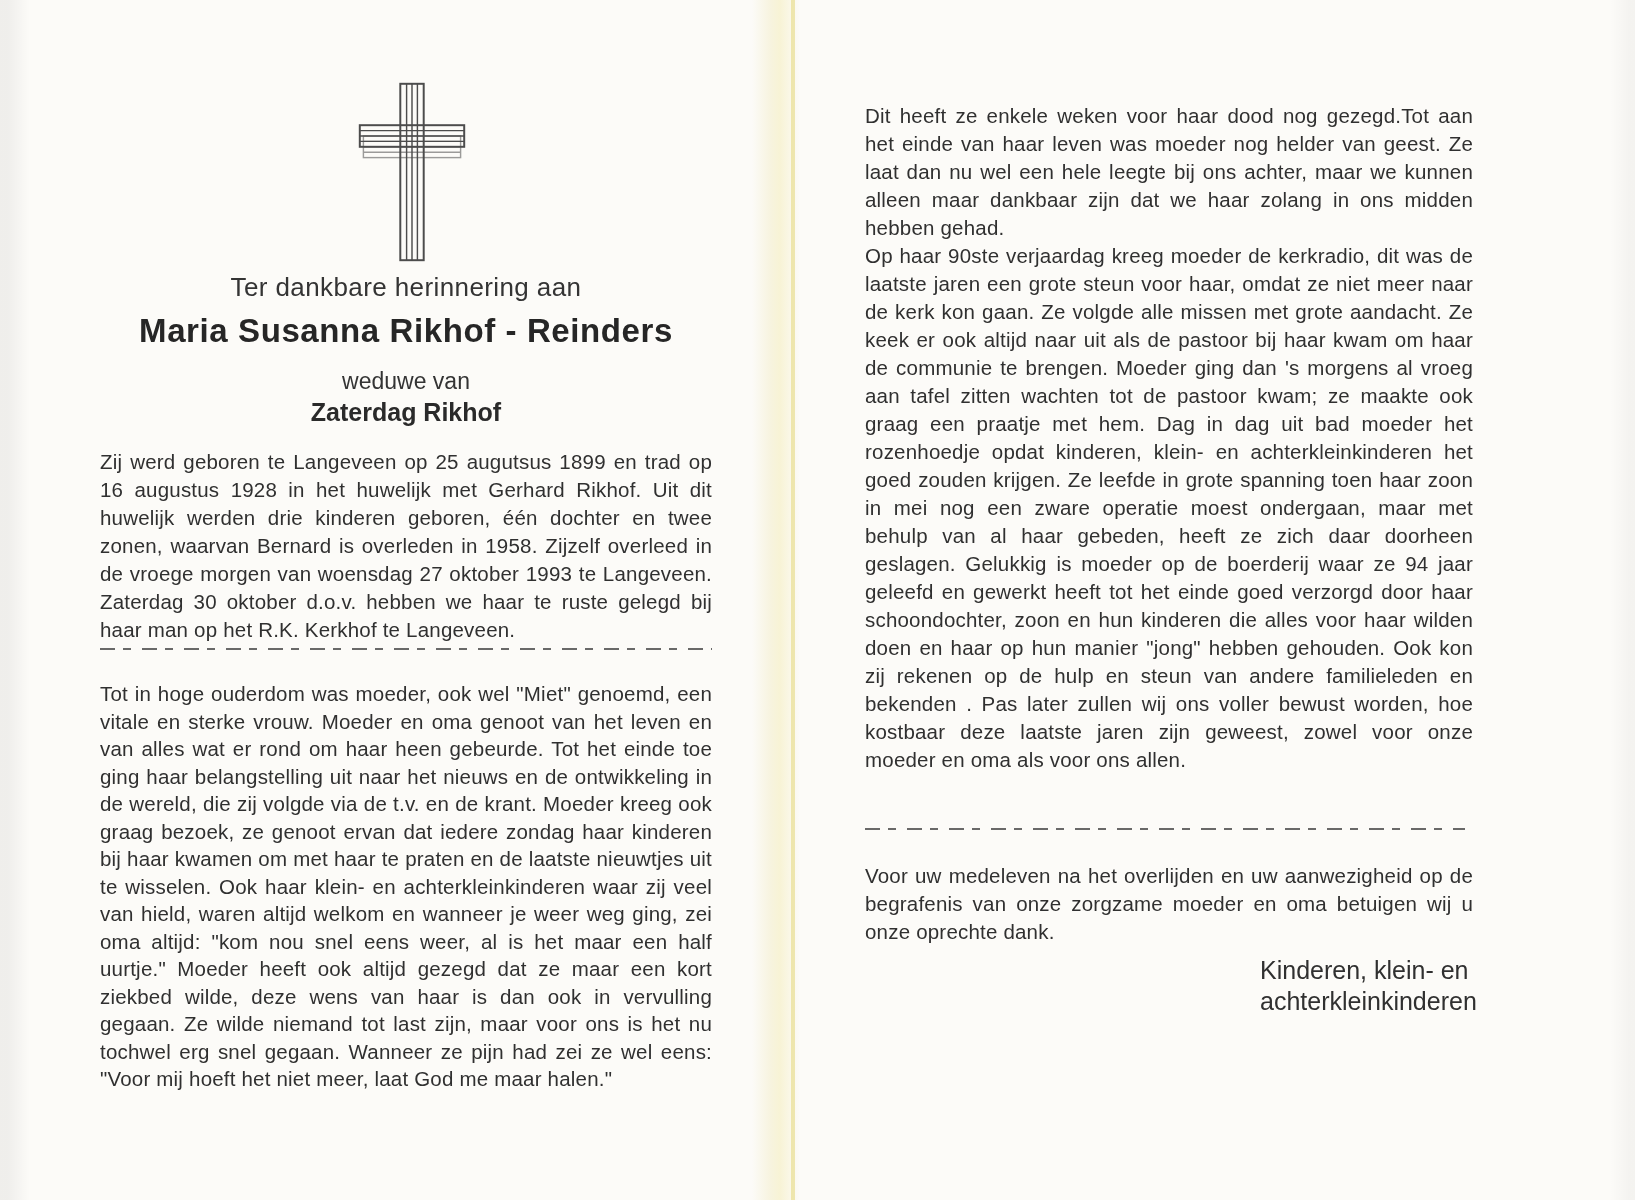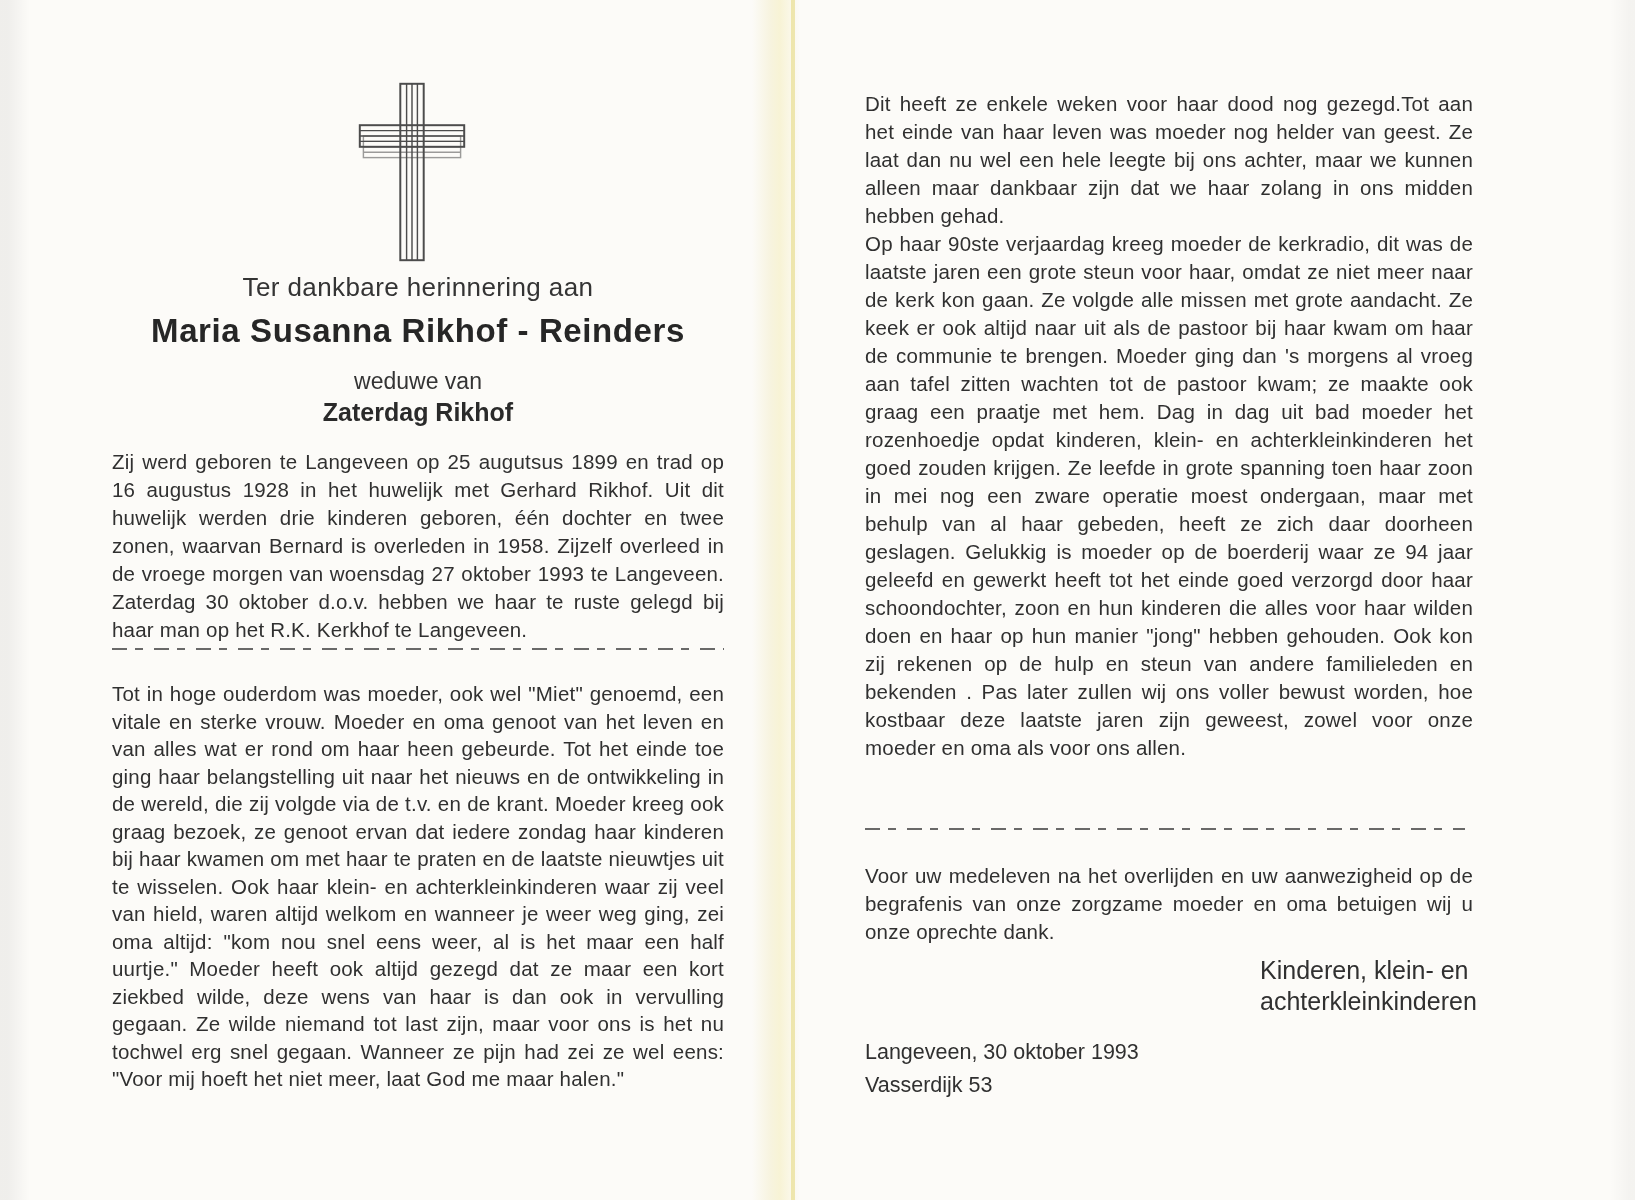--- a/index.html
+++ b/index.html
@@ -30,21 +30,21 @@
     pointer-events:none;
   }
   .abs{ position:absolute; }
   .center{ text-align:center; }
   .just{ text-align:justify; }
   .body-text{
     font-size:20.5px; line-height:28px; letter-spacing:0.2px;
     color:#303030;
   }
   .body-text p{ margin:0; }
-  .left-col{ left:100px; width:612px;margin-left:12px; }
+  .left-col{ left:100px; width:612px; }
   .right-col{ left:865px; width:608px; }
   .memorial-header{ font-size:26px; letter-spacing:0.4px; color:#343434; }
   .deceased-name{ font-size:33px; font-weight:bold; letter-spacing:0.6px; color:#262626; }
   .relation-label{ font-size:23px; color:#343434; }
   .spouse-name{ font-size:25px; font-weight:bold; color:#2a2a2a; }
   .dashes{
     height:2px;
     background:repeating-linear-gradient(90deg,
       #4f4f4f 0 15px, transparent 15px 23px,
       #4f4f4f 23px 31px, transparent 31px 42px);
@@ -93,32 +93,28 @@
   <div class="abs left-col center deceased-name" style="top:312px;">Maria Susanna Rikhof - Reinders</div>
 
   <div class="abs left-col center spouse-name" style="top:398px;">Zaterdag Rikhof</div>
 
   <div class="abs left-col body-text just" style="top:448px;">Zij werd geboren te Langeveen op 25 augutsus 1899 en trad op 16 augustus 1928 in het huwelijk met Gerhard Rikhof. Uit dit huwelijk werden drie kinderen geboren, één dochter en twee zonen, waarvan Bernard is overleden in 1958. Zijzelf overleed in de vroege morgen van woensdag 27 oktober 1993 te Langeveen. Zaterdag 30 oktober d.o.v. hebben we haar te ruste gelegd bij haar man op het R.K. Kerkhof te Langeveen.</div>
 
   <div class="abs left-col dashes" style="top:648px;"></div>
 
   <div class="abs left-col body-text just" style="top:680px; line-height:27.5px;">Tot in hoge ouderdom was moeder, ook wel "Miet" genoemd, een vitale en sterke vrouw. Moeder en oma genoot van het leven en van alles wat er rond om haar heen gebeurde. Tot het einde toe ging haar belangstelling uit naar het nieuws en de ontwikkeling in de wereld, die zij volgde via de t.v. en de krant. Moeder kreeg ook graag bezoek, ze genoot ervan dat iedere zondag haar kinderen bij haar kwamen om met haar te praten en de laatste nieuwtjes uit te wisselen. Ook haar klein- en achterkleinkinderen waar zij veel van hield, waren altijd welkom en wanneer je weer weg ging, zei oma altijd: "kom nou snel eens weer, al is het maar een half uurtje." Moeder heeft ook altijd gezegd dat ze maar een kort ziekbed wilde, deze wens van haar is dan ook in vervulling gegaan. Ze wilde niemand tot last zijn, maar voor ons is het nu tochwel erg snel gegaan. Wanneer ze pijn had zei ze wel eens: "Voor mij hoeft het niet meer, laat God me maar halen."</div>
 
-  <div class="abs right-col body-text just" style="top:90px;">
+  <div class="abs right-col body-text just" style="top:102px;">
     <p>Dit heeft ze enkele weken voor haar dood nog gezegd.Tot aan het einde van haar leven was moeder nog helder van geest. Ze laat dan nu wel een hele leegte bij ons achter, maar we kunnen alleen maar dankbaar zijn dat we haar zolang in ons midden hebben gehad.</p>
     <p>Op haar 90ste verjaardag kreeg moeder de kerkradio, dit was de laatste jaren een grote steun voor haar, omdat ze niet meer naar de kerk kon gaan. Ze volgde alle missen met grote aandacht. Ze keek er ook altijd naar uit als de pastoor bij haar kwam om haar de communie te brengen. Moeder ging dan 's morgens al vroeg aan tafel zitten wachten tot de pastoor kwam; ze maakte ook graag een praatje met hem. Dag in dag uit bad moeder het rozenhoedje opdat kinderen, klein- en achterkleinkinderen het goed zouden krijgen. Ze leefde in grote spanning toen haar zoon in mei nog een zware operatie moest ondergaan, maar met behulp van al haar gebeden, heeft ze zich daar doorheen geslagen. Gelukkig is moeder op de boerderij waar ze 94 jaar geleefd en gewerkt heeft tot het einde goed verzorgd door haar schoondochter, zoon en hun kinderen die alles voor haar wilden doen en haar op hun manier "jong" hebben gehouden. Ook kon zij rekenen op de hulp en steun van andere familieleden en bekenden . Pas later zullen wij ons voller bewust worden, hoe kostbaar deze laatste jaren zijn geweest, zowel voor onze moeder en oma als voor ons allen.</p>
   </div>
 
   <div class="abs dashes" style="left:865px; top:828px; width:600px;"></div>
 
   <div class="abs right-col body-text just" style="top:862px;">Voor uw medeleven na het overlijden en uw aanwezigheid op de begrafenis van onze zorgzame moeder en oma betuigen wij u onze oprechte dank.</div>
 
   <div class="abs sig" style="left:1260px; top:955px; width:220px;">
     <div>Kinderen, klein- en</div>
     <div>achterkleinkinderen</div>
   </div>
 
-  <div class="abs date-block" style="left:865px; top:1036px; width:400px;">
-    <div>Langeveen, 30 oktober 1993</div>
-    <div>Vasserdijk 53</div>
-  </div>
 
 </div>
 
 </body></html>

